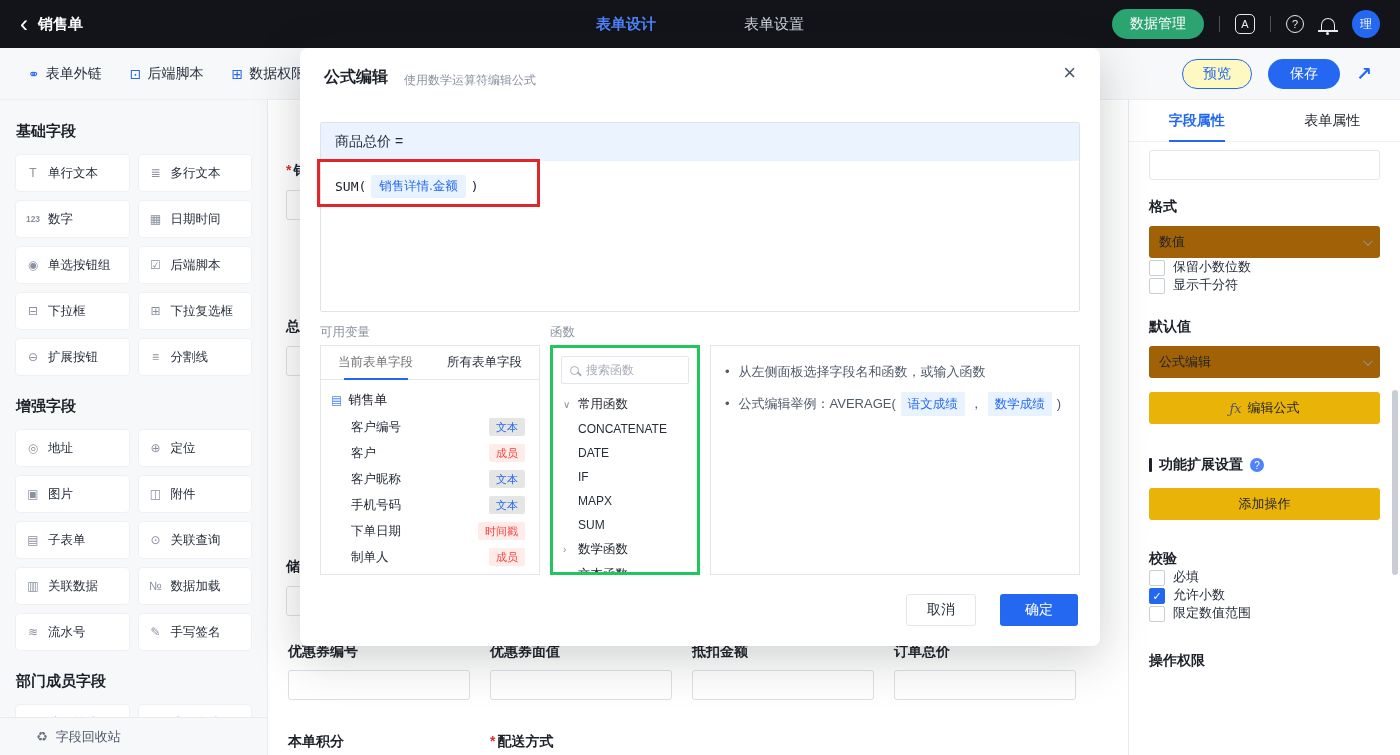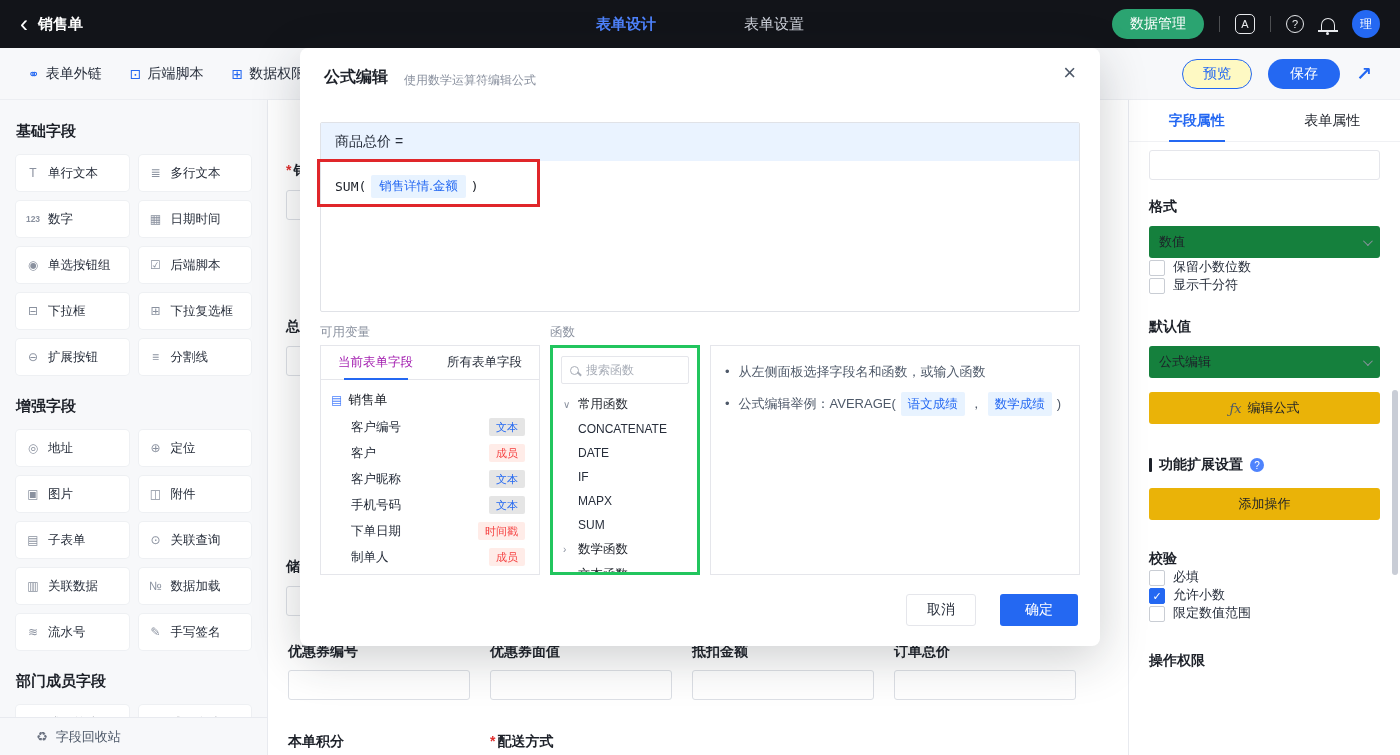--- a/index.html
+++ b/index.html
@@ -74,21 +74,21 @@
     border-left:1px solid #e8eaef; overflow:hidden; }
   .rp-tabs { display:flex; height:42px; border-bottom:1px solid #f0f1f4; }
   .rp-tab { flex:1; display:flex; align-items:center; justify-content:center; font-size:14px;
     color:#1d2129; position:relative; cursor:pointer; }
   .rp-tab.active { color:#2468f2; font-weight:600; }
   .rp-tab.active::after { content:""; position:absolute; bottom:-1px; left:50%; transform:translateX(-50%);
     width:56px; height:2px; background:#2468f2; }
   .rp-body { padding:8px 20px 0; }
   .rp-input { height:30px; border:1px solid #e5e6eb; border-radius:3px; background:#fff; }
   .rp-label { font-size:14px; font-weight:600; color:#1d2129; margin:18px 0 10px; }
-  .rp-select { height:32px; background:#15803d; border-radius:3px; display:flex; align-items:center;
+  .rp-select { height:32px; background:#a16207; border-radius:3px; display:flex; align-items:center;
     justify-content:space-between; padding:0 10px; font-size:13px; color:#1d2129; cursor:pointer; }
   .chev-down { width:7px; height:7px; border-right:1.5px solid #8a919f; border-bottom:1.5px solid #8a919f;
     transform:rotate(45deg) translateY(-2px); }
   .cb-row { display:flex; align-items:flex-end; gap:8px; margin-top:0; }
   .cb { width:16px; height:16px; border:1px solid #c9cdd4; border-radius:2px; background:#fff;
     flex:none; position:relative; cursor:pointer; }
   .cb.checked { background:#2468f2; border-color:#2468f2; }
   .cb.checked::after { content:"✓"; position:absolute; left:2.5px; top:0.5px; color:#fff; font-size:11px; }
   .cb-label { font-size:13px; color:#272e3b; }
   .rp-btn { height:32px; background:#eab308; border:none; border-radius:3px; width:100%;
@@ -122,21 +122,21 @@
   .annotation { position:absolute; left:17px; top:111px; width:223px; height:48px;
     border:3px solid #e0262a; z-index:3; pointer-events:none; }
   .m-label { position:absolute; font-size:12.5px; color:#8a919f; }
   .lbl-vars { left:20px; top:276px; }
   .lbl-fns { left:250px; top:276px; }
   .vars-box { position:absolute; left:20px; top:297px; width:220px; height:230px;
     border:1px solid #e5e6eb; overflow:hidden; background:#fff; }
   .v-tabs { display:flex; height:34px; border-bottom:1px solid #e5e6eb; }
   .v-tab { flex:1; display:flex; align-items:center; justify-content:center; font-size:12.5px;
     color:#272e3b; position:relative; cursor:pointer; white-space:nowrap; }
-  .v-tab.active { color:#a21caf; }
+  .v-tab.active { color:#737373; }
   .v-tab.active::after { content:""; position:absolute; bottom:-1px; left:50%; transform:translateX(-50%);
     width:64px; height:2px; background:#2468f2; }
   .v-tree { padding:6px 10px 0; }
   .v-root { display:flex; align-items:center; gap:6px; height:28px; font-size:13px; color:#1d2129; cursor:pointer; }
   .v-root .ic { color:#4e83fd; font-size:12px; }
   .v-row { display:flex; align-items:center; justify-content:space-between; height:26px;
     padding-left:20px; padding-right:4px; cursor:pointer; }
   .v-name { font-size:12.5px; color:#272e3b; }
   .tag { font-size:11px; padding:1.5px 7px; border-radius:2px; white-space:nowrap; }
   .tag-blue { color:#2468f2; background:#e5e5e5; }

